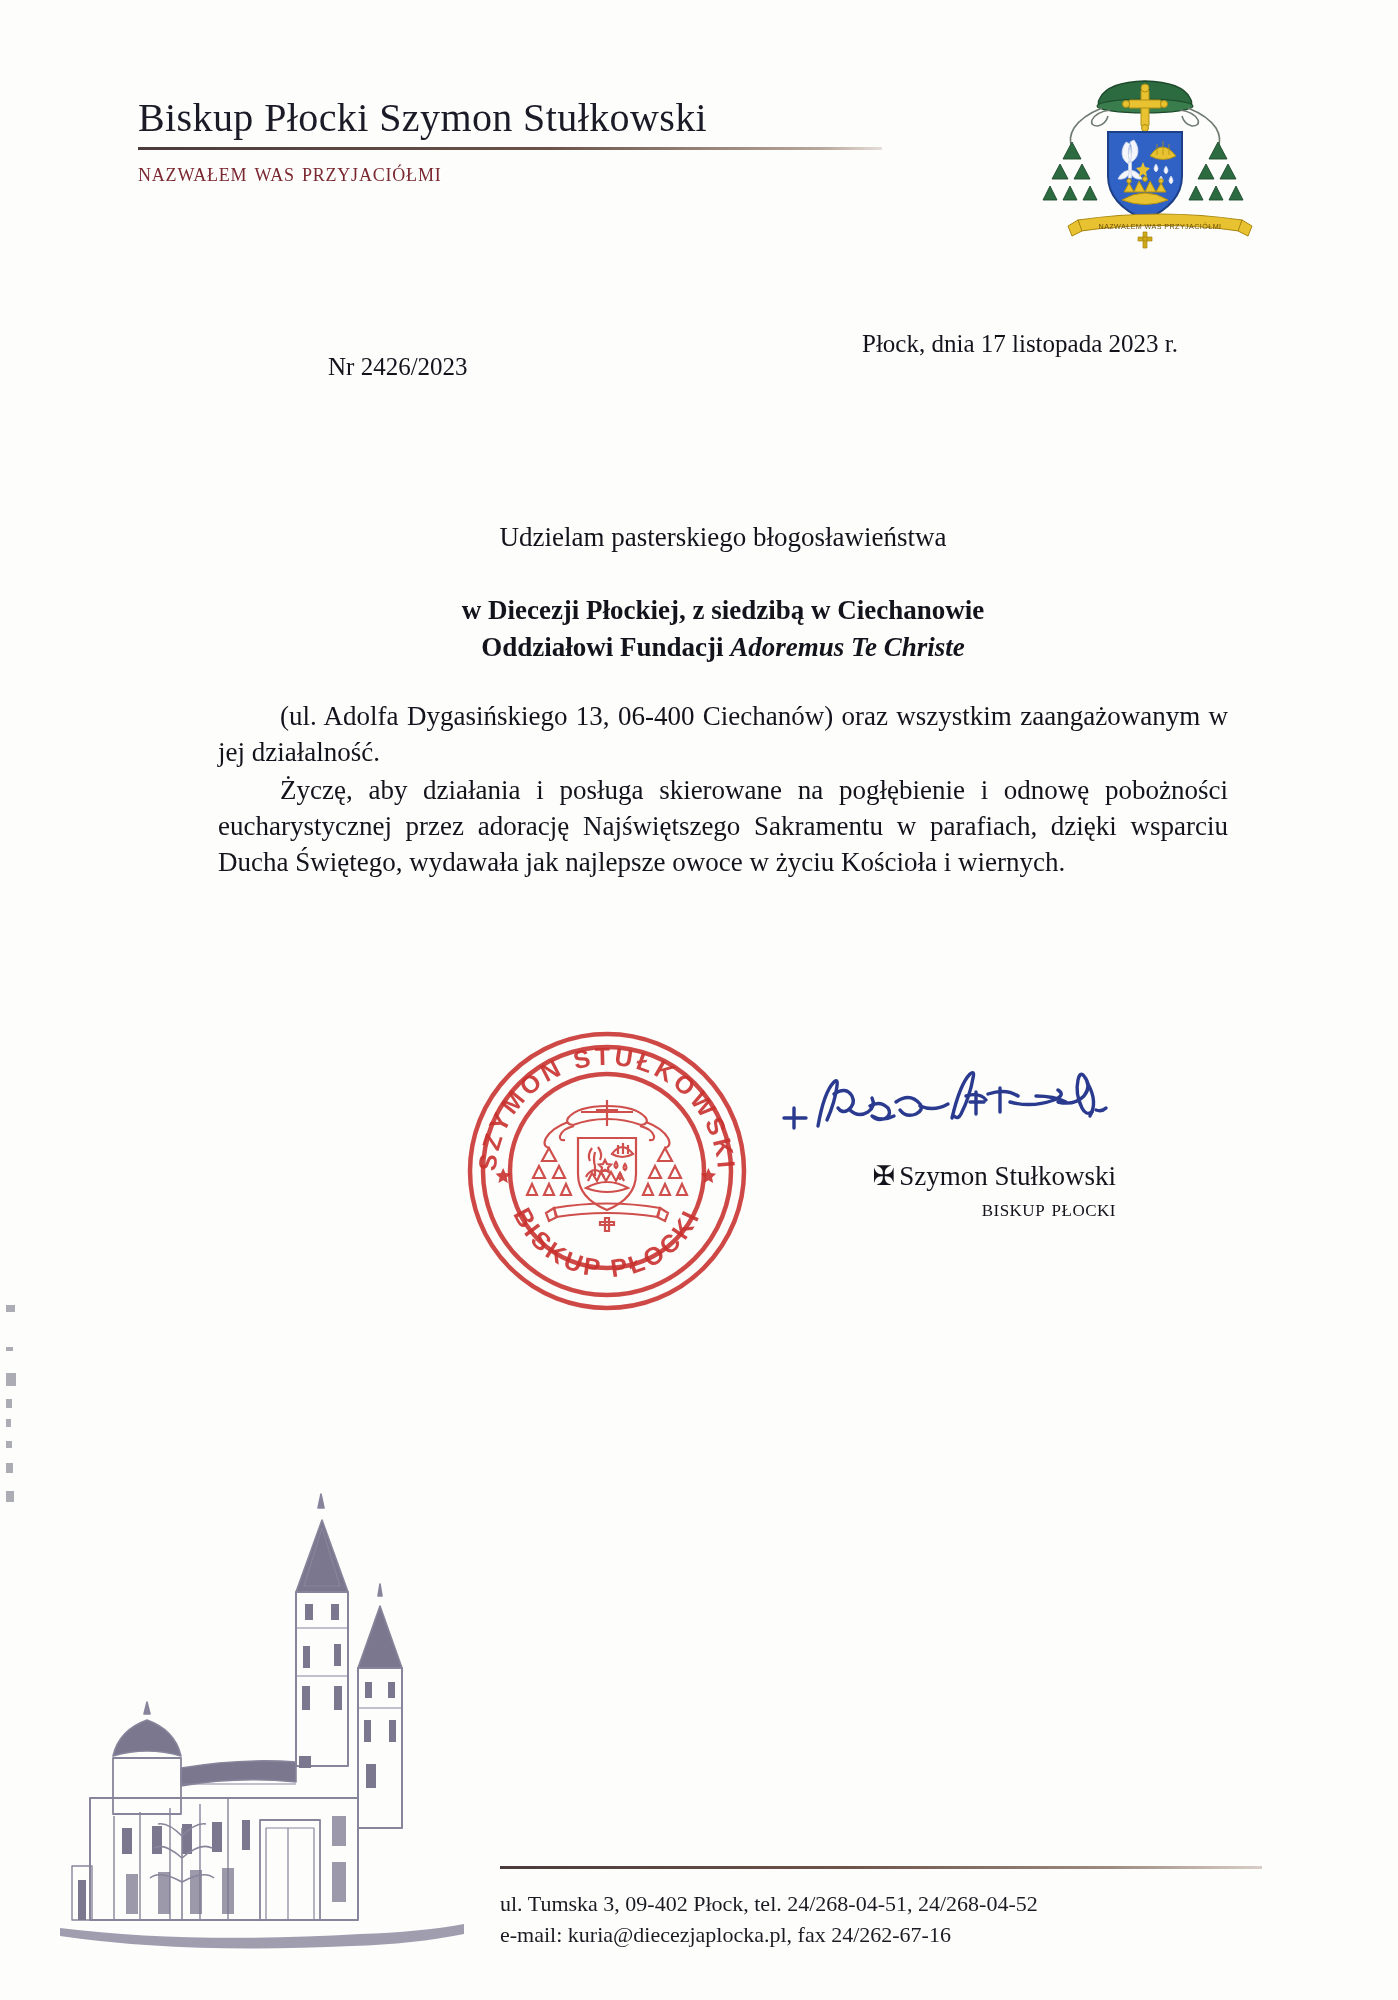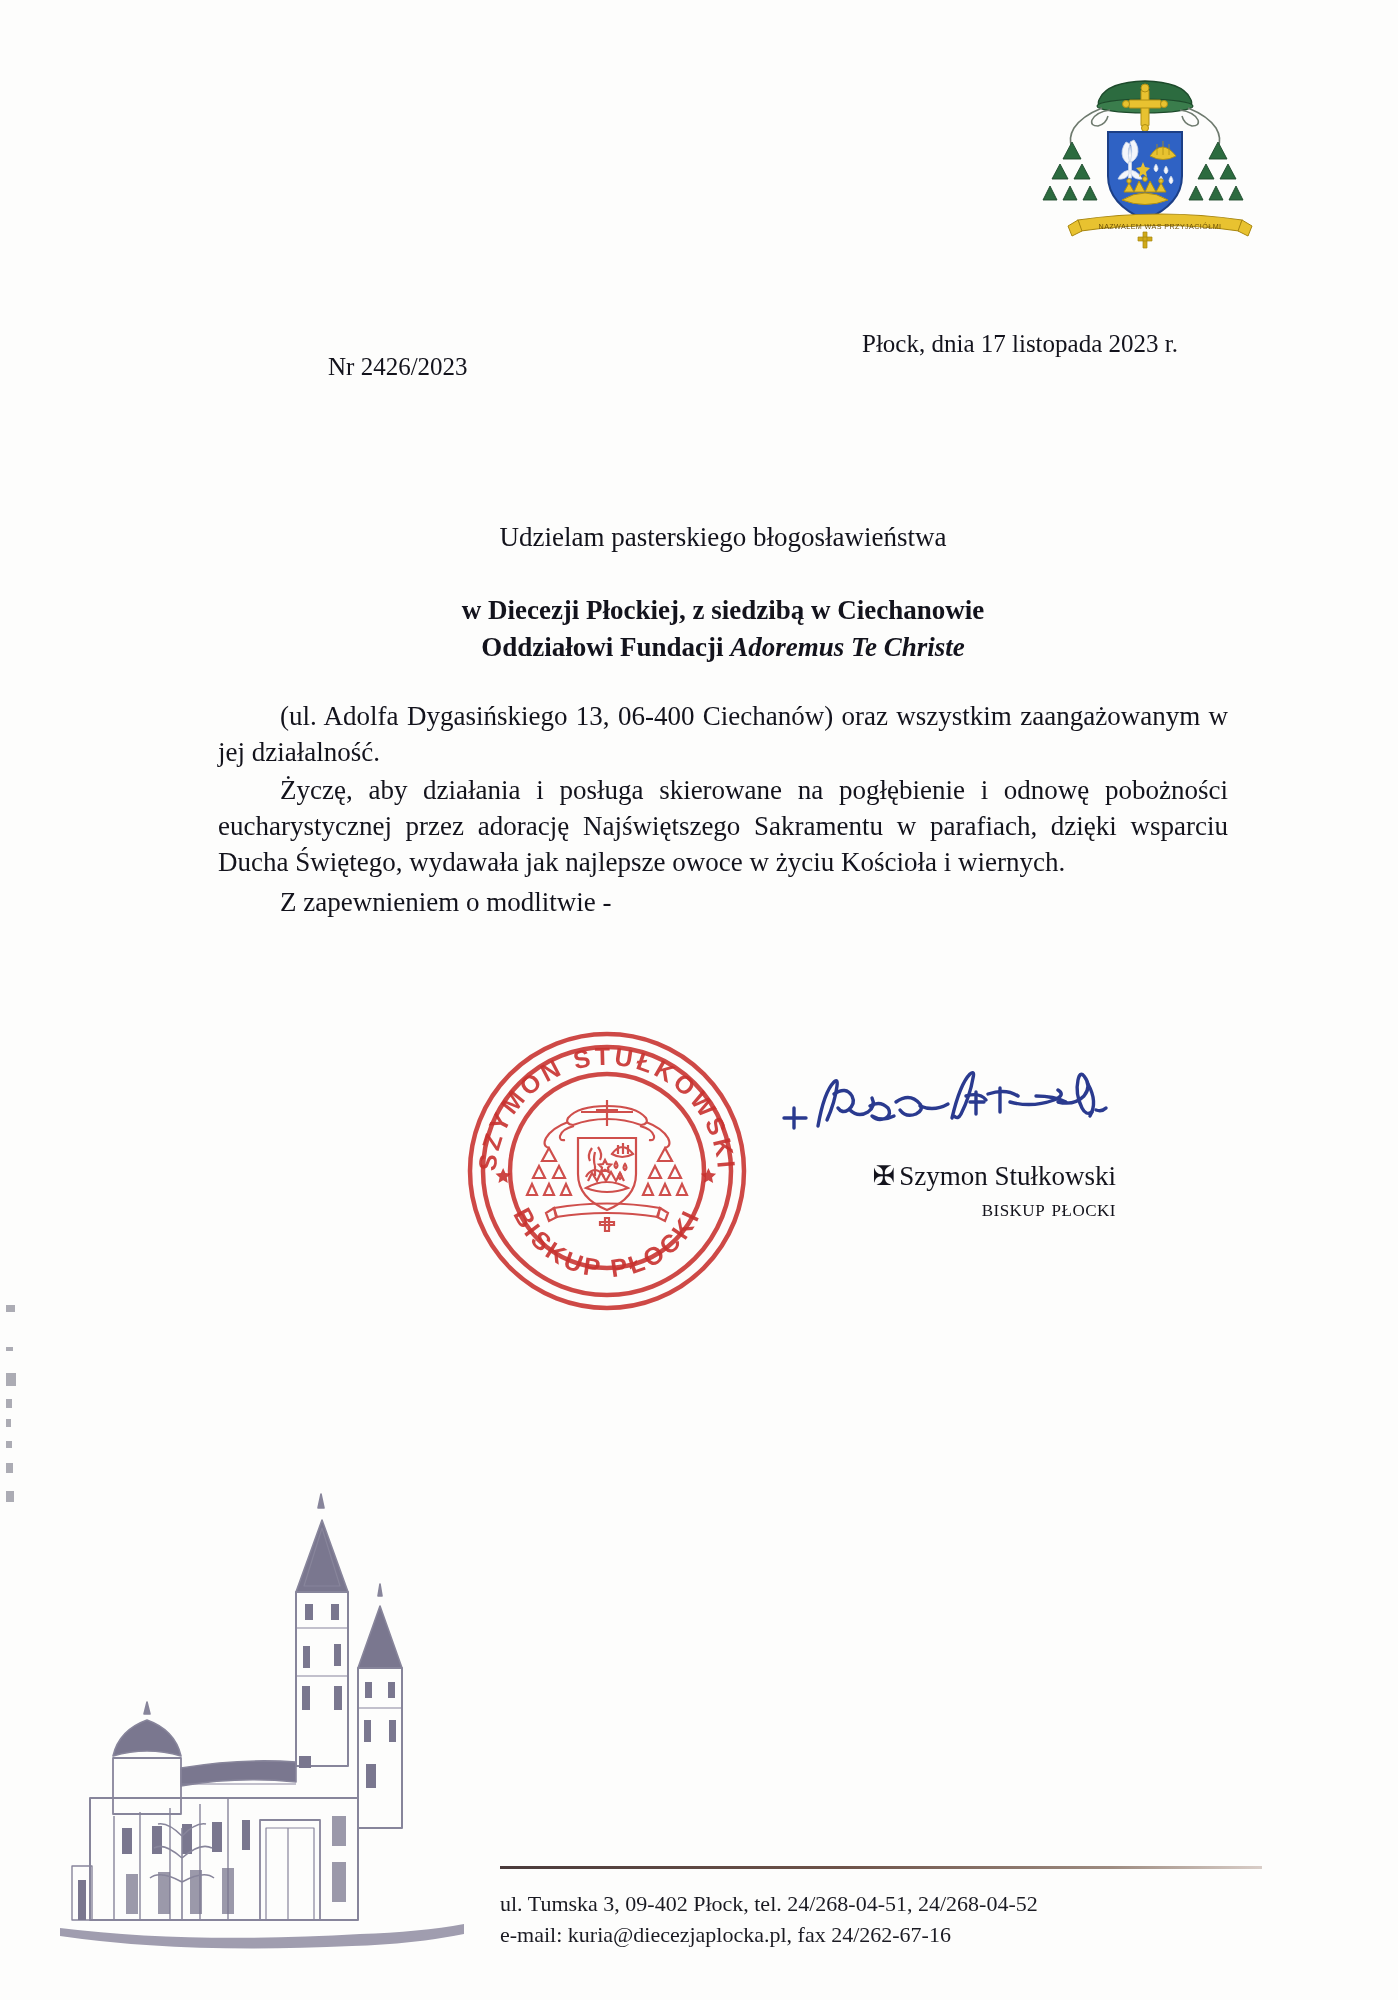--- a/index.html
+++ b/index.html
@@ -189,20 +189,25 @@
     <i></i>
       <i></i>
       <i></i>
       <i></i>
       <i></i>
       <i></i>
       <i></i>
       <i></i>
   </div>
 
+  <div class="header">
+    <div class="letterhead-title">Biskup Płocki Szymon Stułkowski</div>
+    <div class="header-rule"></div>
+    <div class="letterhead-motto">Nazwałem was przyjaciółmi</div>
+  </div>
 
   <div class="coa">
     <svg viewBox="0 0 230 190" xmlns="http://www.w3.org/2000/svg">
 
       <path d="M70 36 Q78 20 115 19 Q152 20 160 36 Q165 44 155 47 Q140 41 115 40 Q90 41 75 47 Q65 44 70 36 Z" fill="#2c6b3f" stroke="#1d4a2b" stroke-width="1.4"></path>
       <ellipse cx="115" cy="44" rx="48" ry="7" fill="#3a7d4c" stroke="#1d4a2b" stroke-width="1.2"></ellipse>
 
       <g fill="#e8c230" stroke="#b08f12" stroke-width="1">
         <rect x="111" y="28" width="8" height="36" rx="1"></rect>
         <rect x="99" y="38" width="32" height="8" rx="1"></rect>
@@ -287,21 +292,20 @@
 
     <div class="addressee">
       <div>w Diecezji Płockiej, z siedzibą w Ciechanowie</div>
       <div><span>Oddziałowi Fundacji </span><em>Adoremus Te Christe</em></div>
     </div>
 
     <p class="para">(ul. Adolfa Dygasińskiego 13, 06-400 Ciechanów) oraz wszystkim zaangażowanym w jej działalność.</p>
 
     <p class="para">Życzę, aby działania i posługa skierowane na pogłębienie i odnowę pobożności eucharystycznej przez adorację Najświętszego Sakramentu w parafiach, dzięki wsparciu Ducha Świętego, wydawała jak najlepsze owoce w życiu Kościoła i wiernych.</p>
 
-    <p class="para closing">Z zapewnieniem o modlitwie -</p>
   </div>
 
   <div class="seal">
     <svg viewBox="0 0 290 290" xmlns="http://www.w3.org/2000/svg">
       <defs>
         <path id="arcTop" d="M 34 150 A 111 111 0 0 1 256 150"></path>
         <path id="arcBottom" d="M 44 150 A 101 101 0 0 0 246 150"></path>
       </defs>
       <g fill="none" stroke="#c8312e" stroke-width="4.5" opacity=".88">
         <circle cx="145" cy="145" r="137"></circle>

